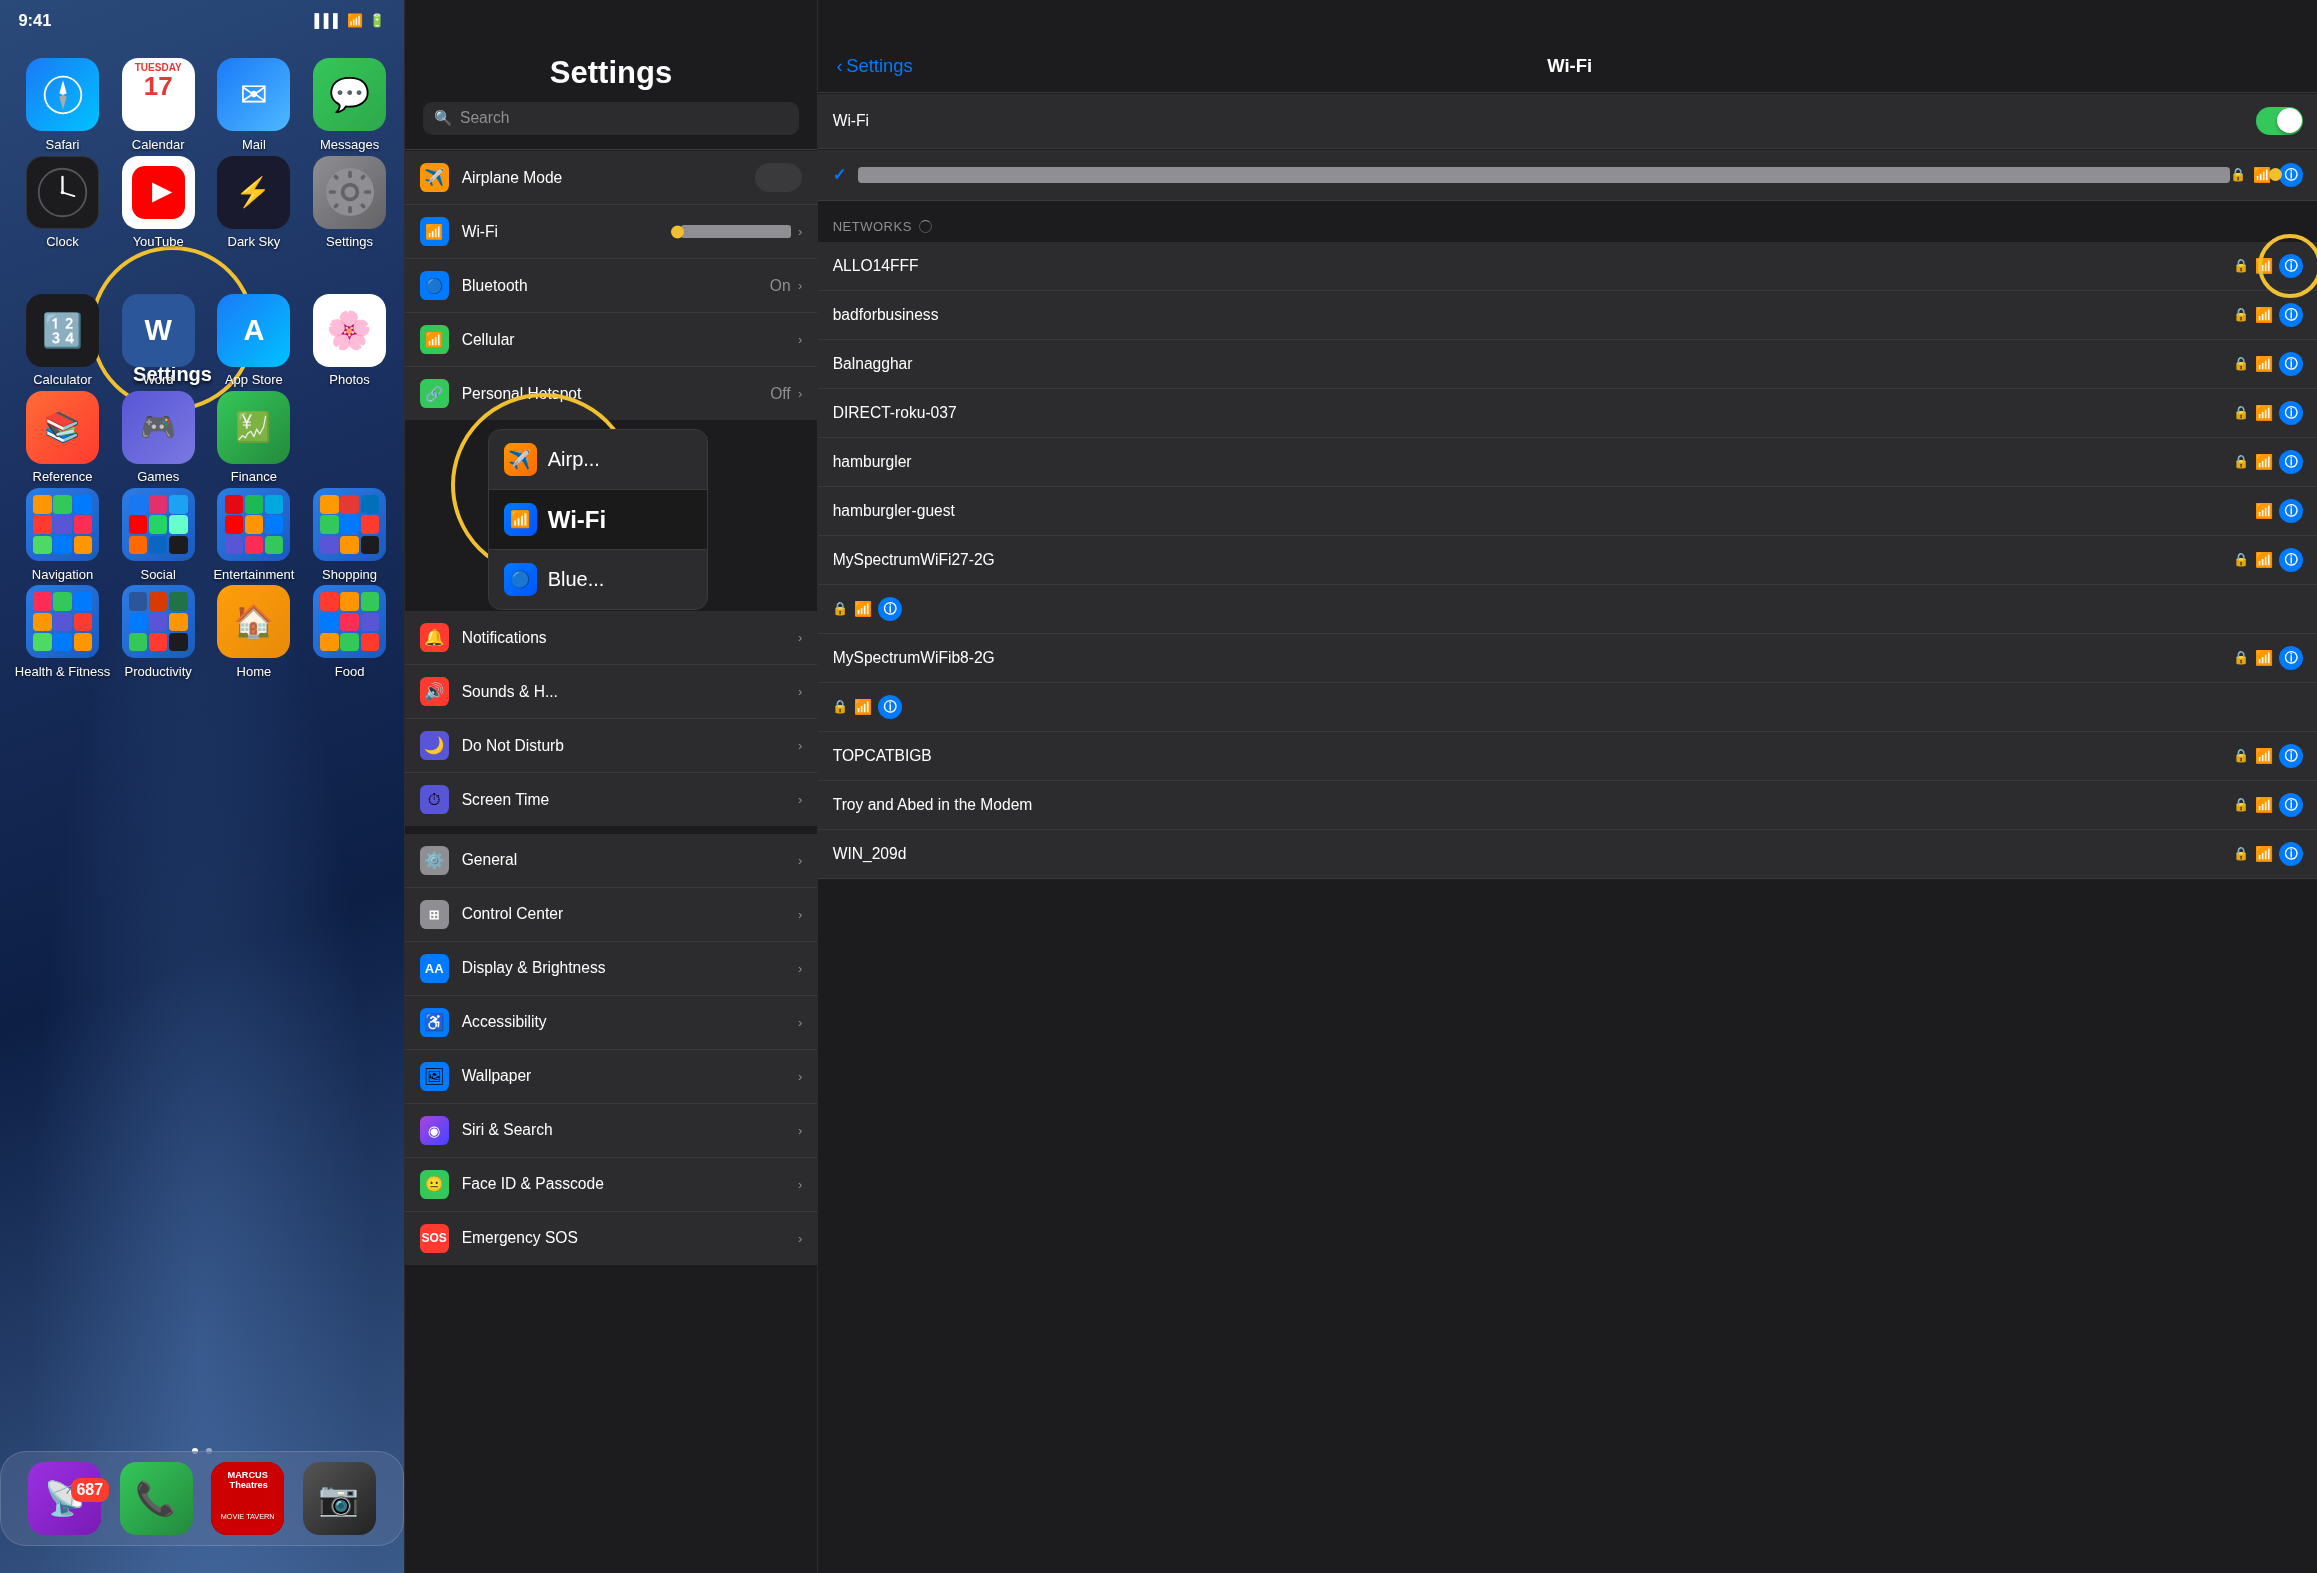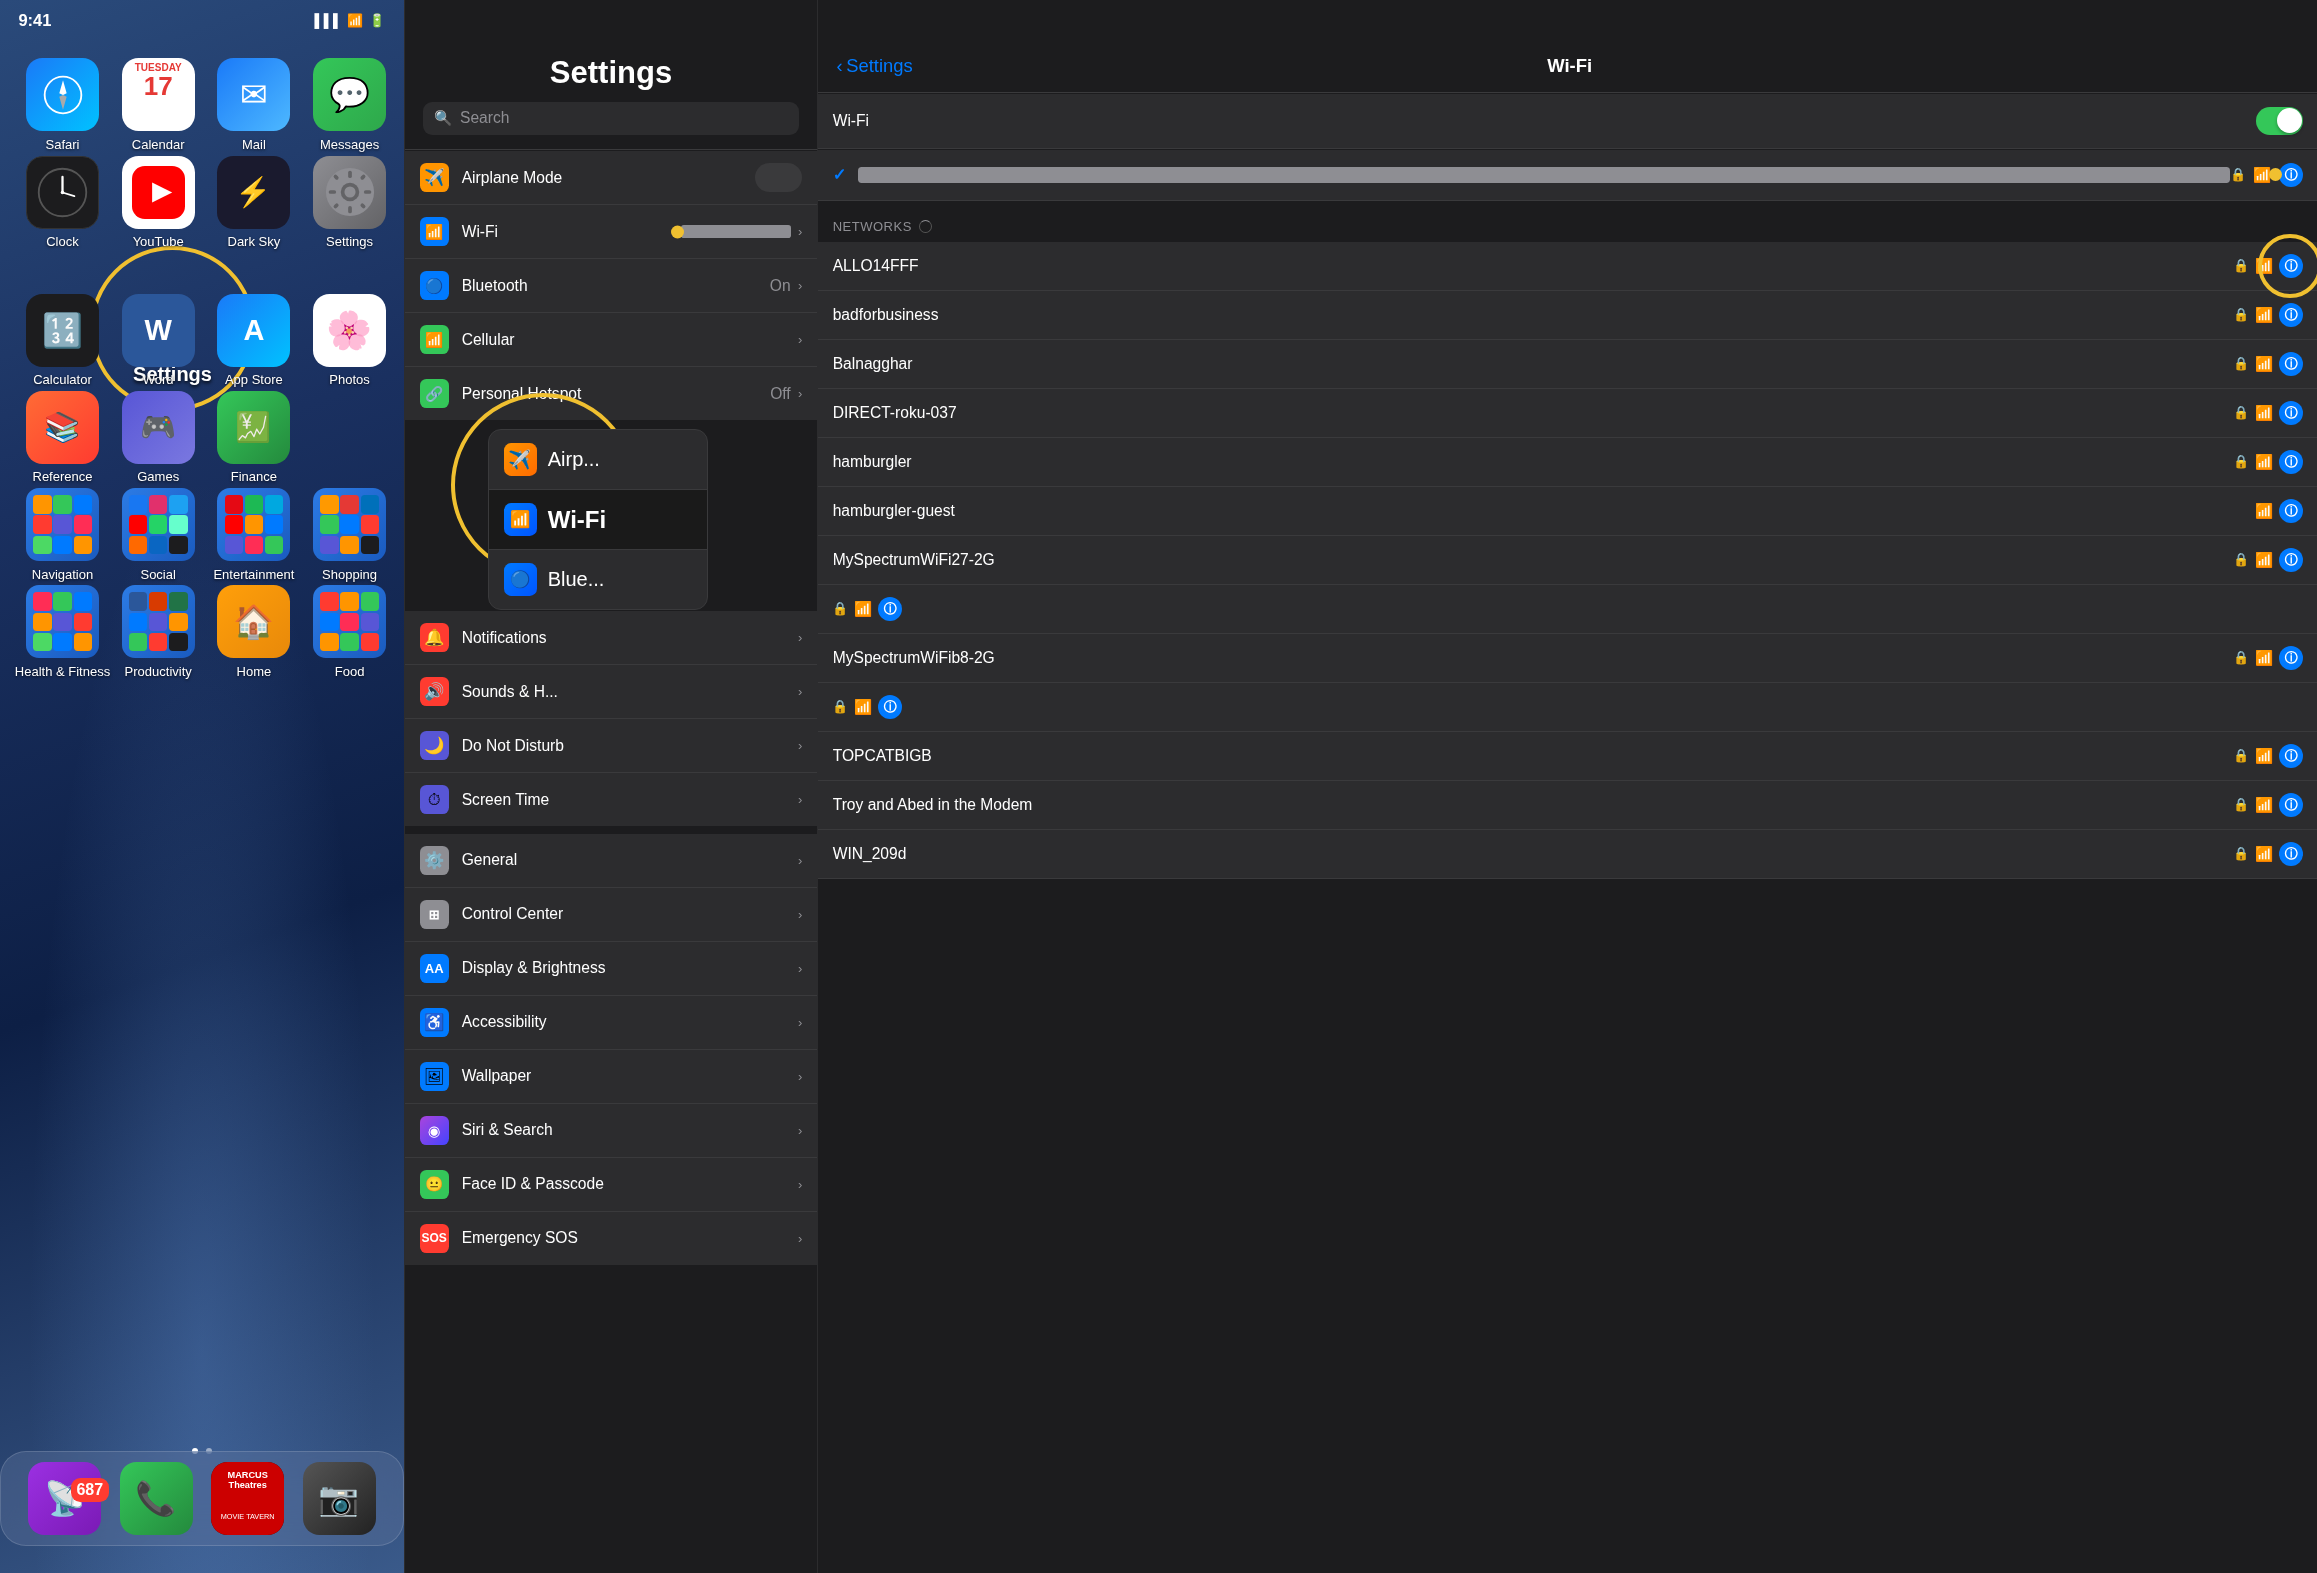--- a/index.html
+++ b/index.html
@@ -776,21 +776,21 @@
       <div class="badge">687</div>
     </div>
     <div class="dock-item app-item">
       <div class="app-icon" style="background:linear-gradient(135deg,#34c759,#248a3d);width:73px;height:73px;">
         <span style="font-size:33px;">📞</span>
       </div>
     </div>
     <div class="dock-item app-item">
       <div class="app-icon" style="background:#1a1a1a;width:73px;height:73px;border-radius:16.5px;overflow:hidden;display:flex;flex-direction:column;align-items:center;justify-content:center;">
         <div style="background:#c00;width:100%;height:50%;display:flex;align-items:center;justify-content:center;">
-          <span style="color:white;font-size:9.2px;font-weight:700;text-align:center;line-height:1.1;">MARCUS<br>Theatres</span>
+          <span style="color:white;font-size:9.2px;font-weight:700;text-align:right;line-height:1.1;">MARCUS<br>Theatres</span>
         </div>
         <div style="background:#c00;width:100%;height:50%;display:flex;align-items:center;justify-content:center;">
           <span style="color:white;font-size:7.3px;text-align:center;">MOVIE TAVERN</span>
         </div>
       </div>
     </div>
     <div class="dock-item app-item">
       <div class="app-icon" style="background:linear-gradient(135deg,#555,#222);width:73px;height:73px;">
         <span style="font-size:33px;">📷</span>
       </div>

